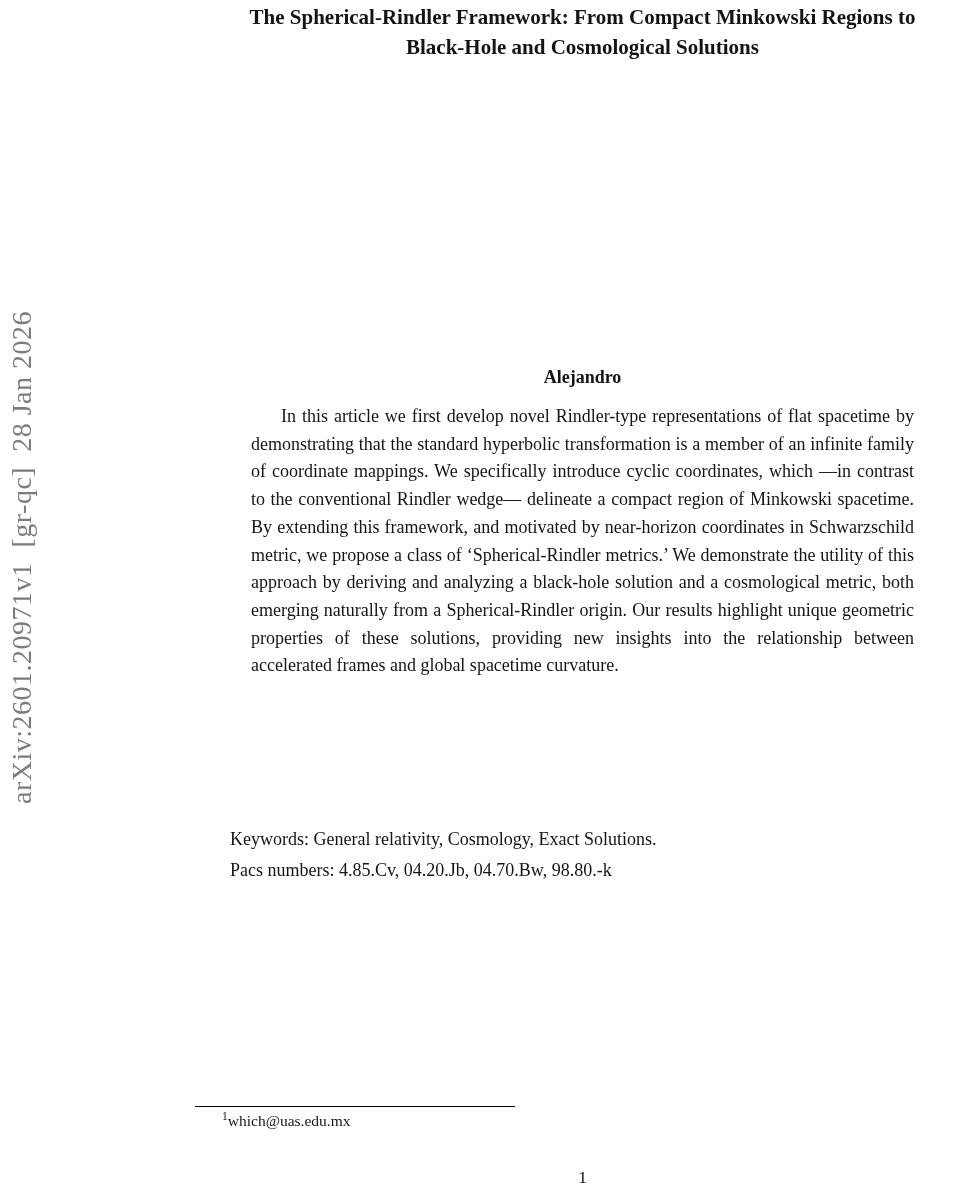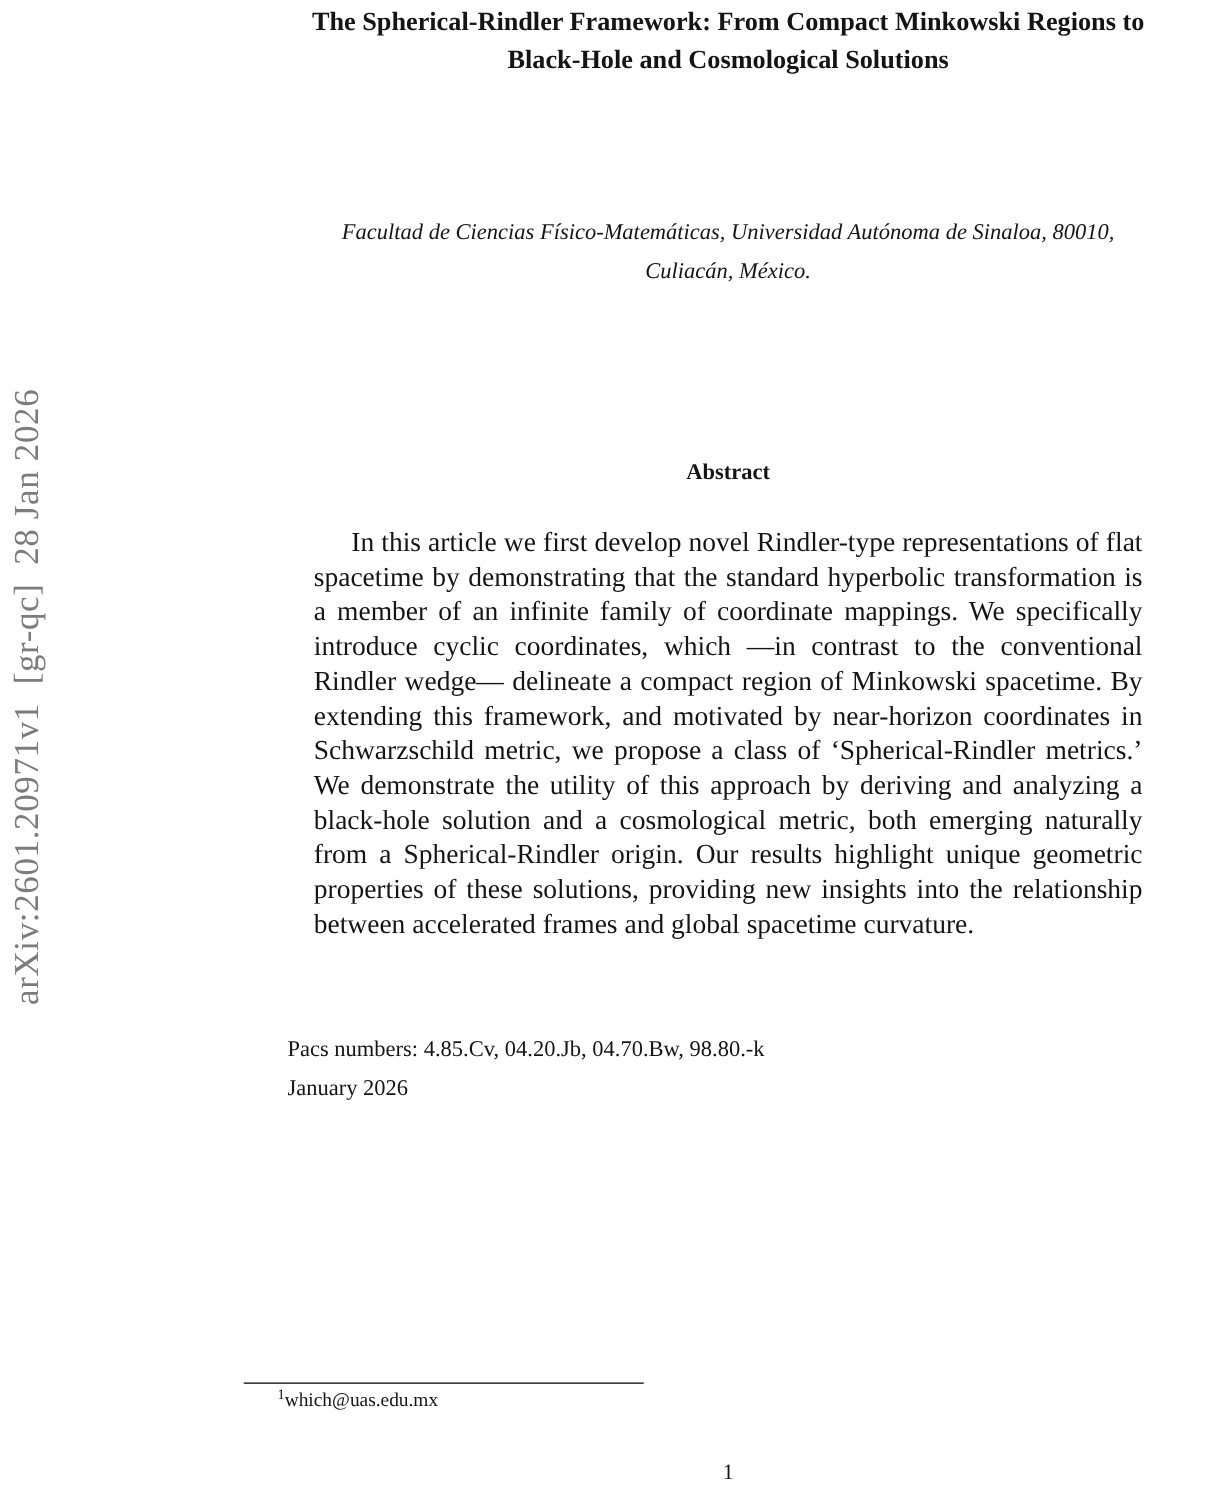--- a/index.html
+++ b/index.html
@@ -82,26 +82,26 @@
     position: absolute;
     top: 367px;
     left: 0;
     width: 100%;
     text-align: center;
     font-weight: bold;
     font-size: 18px;
   }
   .abstract-text {
     position: absolute;
-    top: 420px;
+    top: 403px;
     left: 26px;
     right: 26px;
     margin: 0;
     text-align: justify;
-    font-size: 22px;
+    font-size: 18px;
     line-height: 27.7px;
     text-indent: 30px;
   }
   .meta {
     position: absolute;
     top: 824px;
     left: 5px;
     font-size: 18px;
     line-height: 30.5px;
   }
@@ -132,29 +132,28 @@
 
 <div class="page">
 
   <div class="stamp">arXiv:2601.20971v1  [gr-qc]  28 Jan 2026</div>
 
   <div class="content">
 
     <h1 class="title">The Spherical-Rindler Framework: From Compact Minkowski Regions to Black-Hole and Cosmological Solutions</h1>
 
 
-    <div class="affiliation">Facultad de Ciencias Físico-Matemáticas, Universidad Autónoma de Sinaloa, 80010, Culiacán, México.</div>
 
-    <div class="abstract-heading">Abstract</div>
+    <div class="abstract-heading">Alejandro</div>
 
     <p class="abstract-text">In this article we first develop novel Rindler-type representations of flat spacetime by demonstrating that the standard hyperbolic transformation is a member of an infinite family of coordinate mappings. We specifically introduce cyclic coordinates, which —in contrast to the conventional Rindler wedge— delineate a compact region of Minkowski spacetime. By extending this framework, and motivated by near-horizon coordinates in Schwarzschild metric, we propose a class of ‘Spherical-Rindler metrics.’ We demonstrate the utility of this approach by deriving and analyzing a black-hole solution and a cosmological metric, both emerging naturally from a Spherical-Rindler origin. Our results highlight unique geometric properties of these solutions, providing new insights into the relationship between accelerated frames and global spacetime curvature.</p>
 
     <div class="meta">
+      <div>Keywords: General relativity, Cosmology, Exact Solutions.</div>
       <div>Pacs numbers: 4.85.Cv, 04.20.Jb, 04.70.Bw, 98.80.-k</div>
-      <div>January 2026</div>
     </div>
 
     <div class="page-number">1</div>
 
   </div>
 
   <div class="footnote-rule"></div>
 
   <div class="footnote"><sup>1</sup><span>which@uas.edu.mx</span></div>
 

